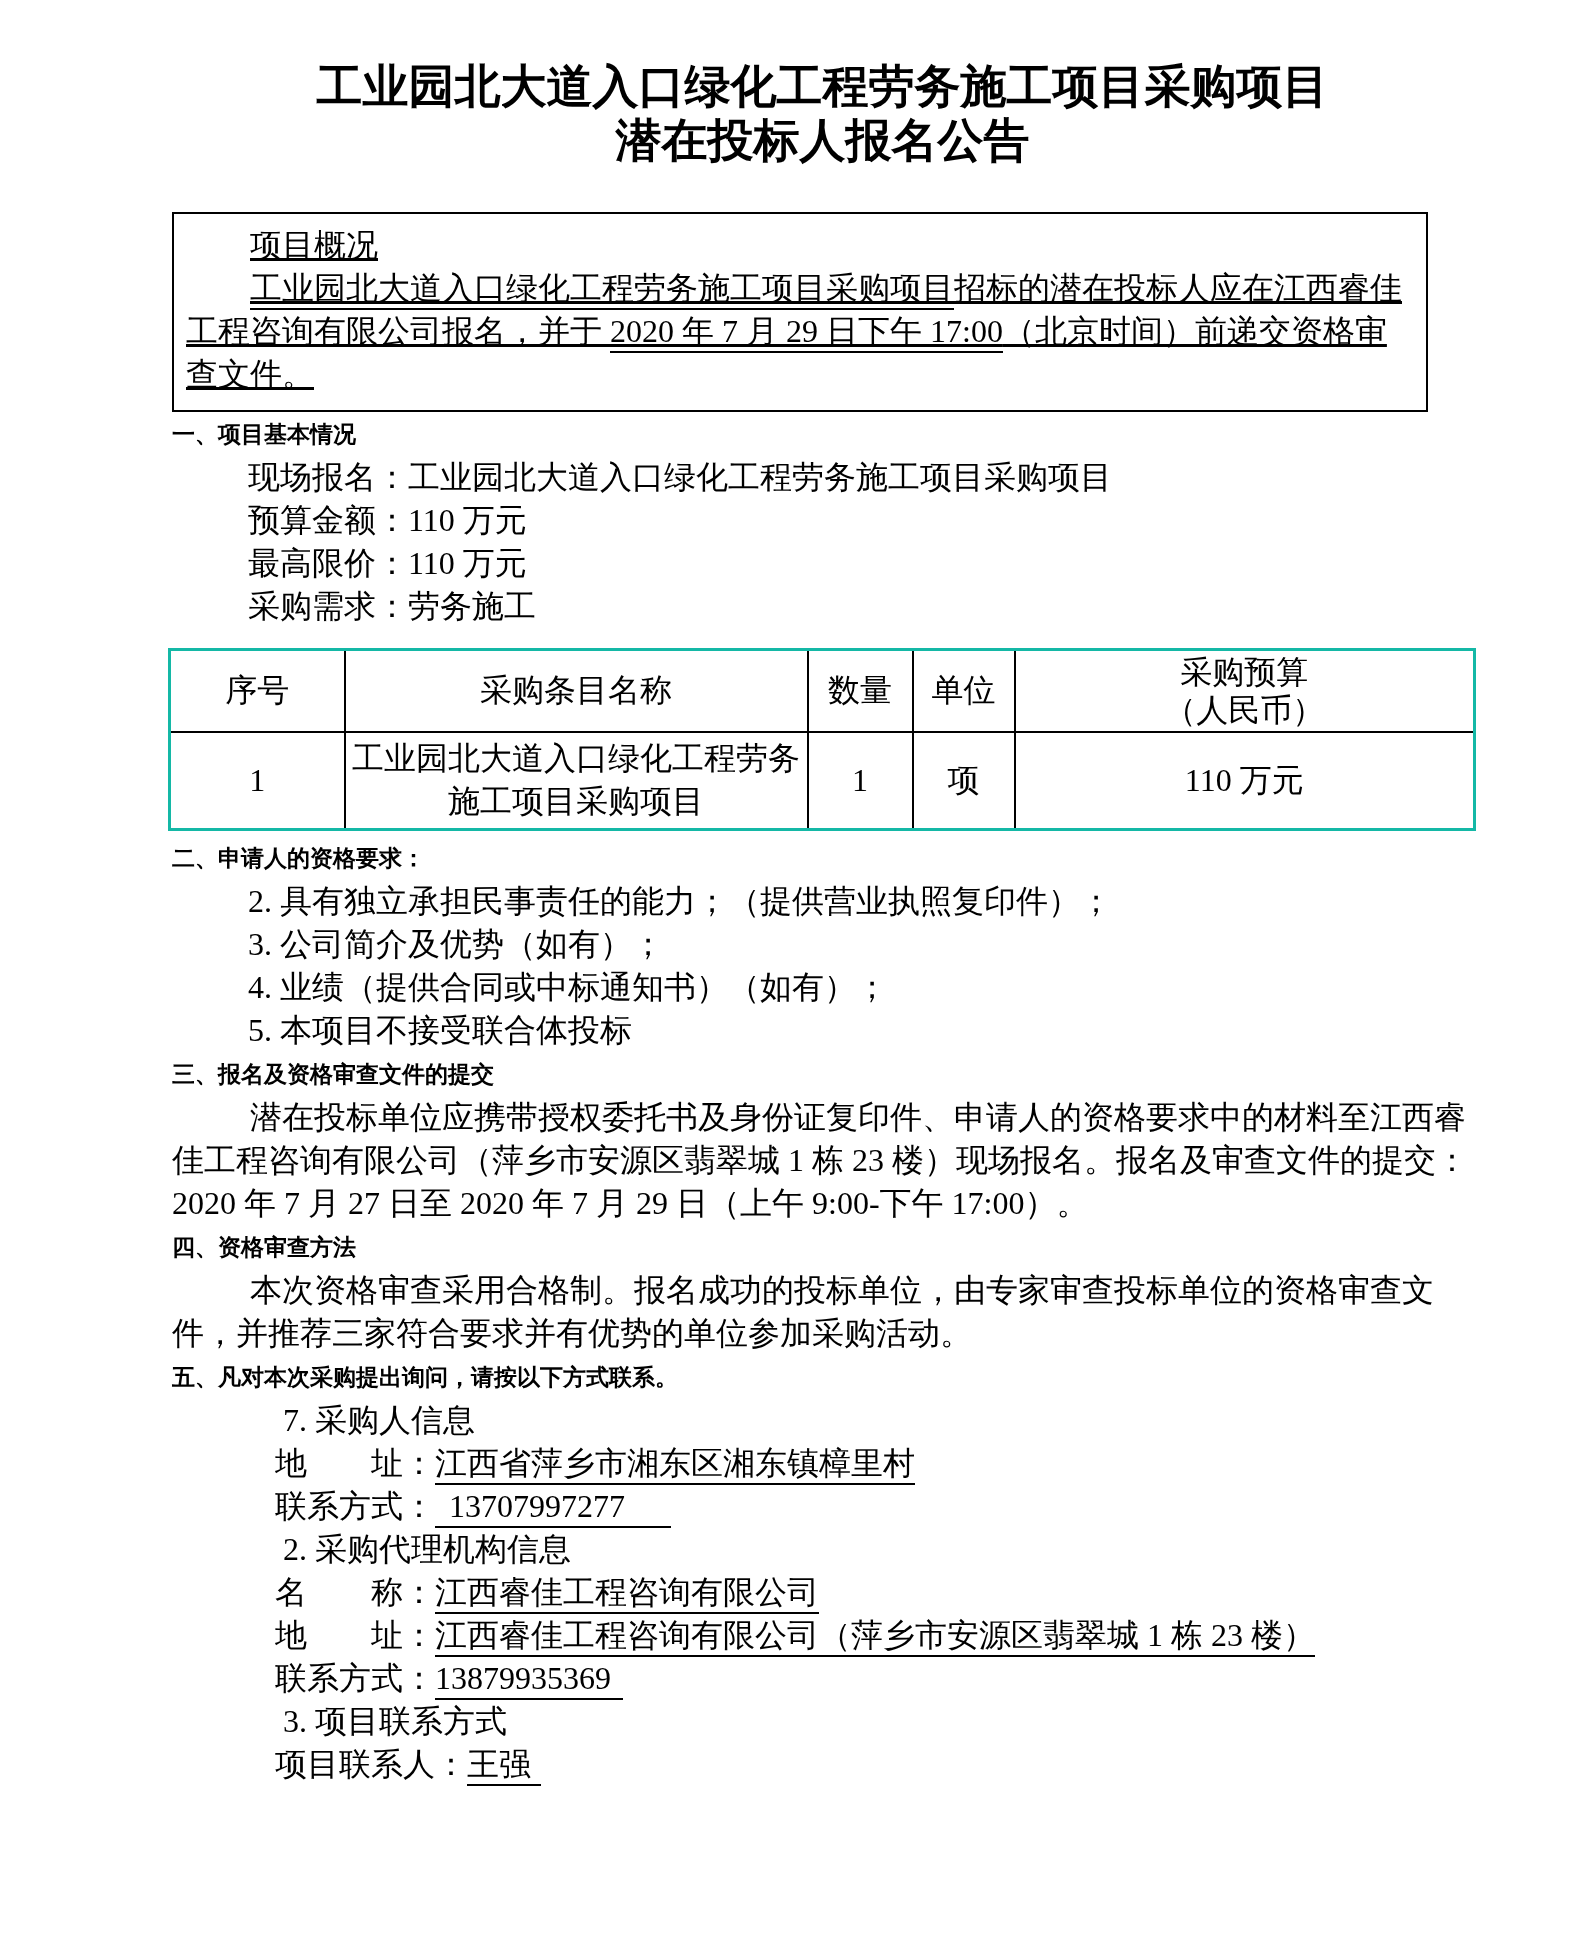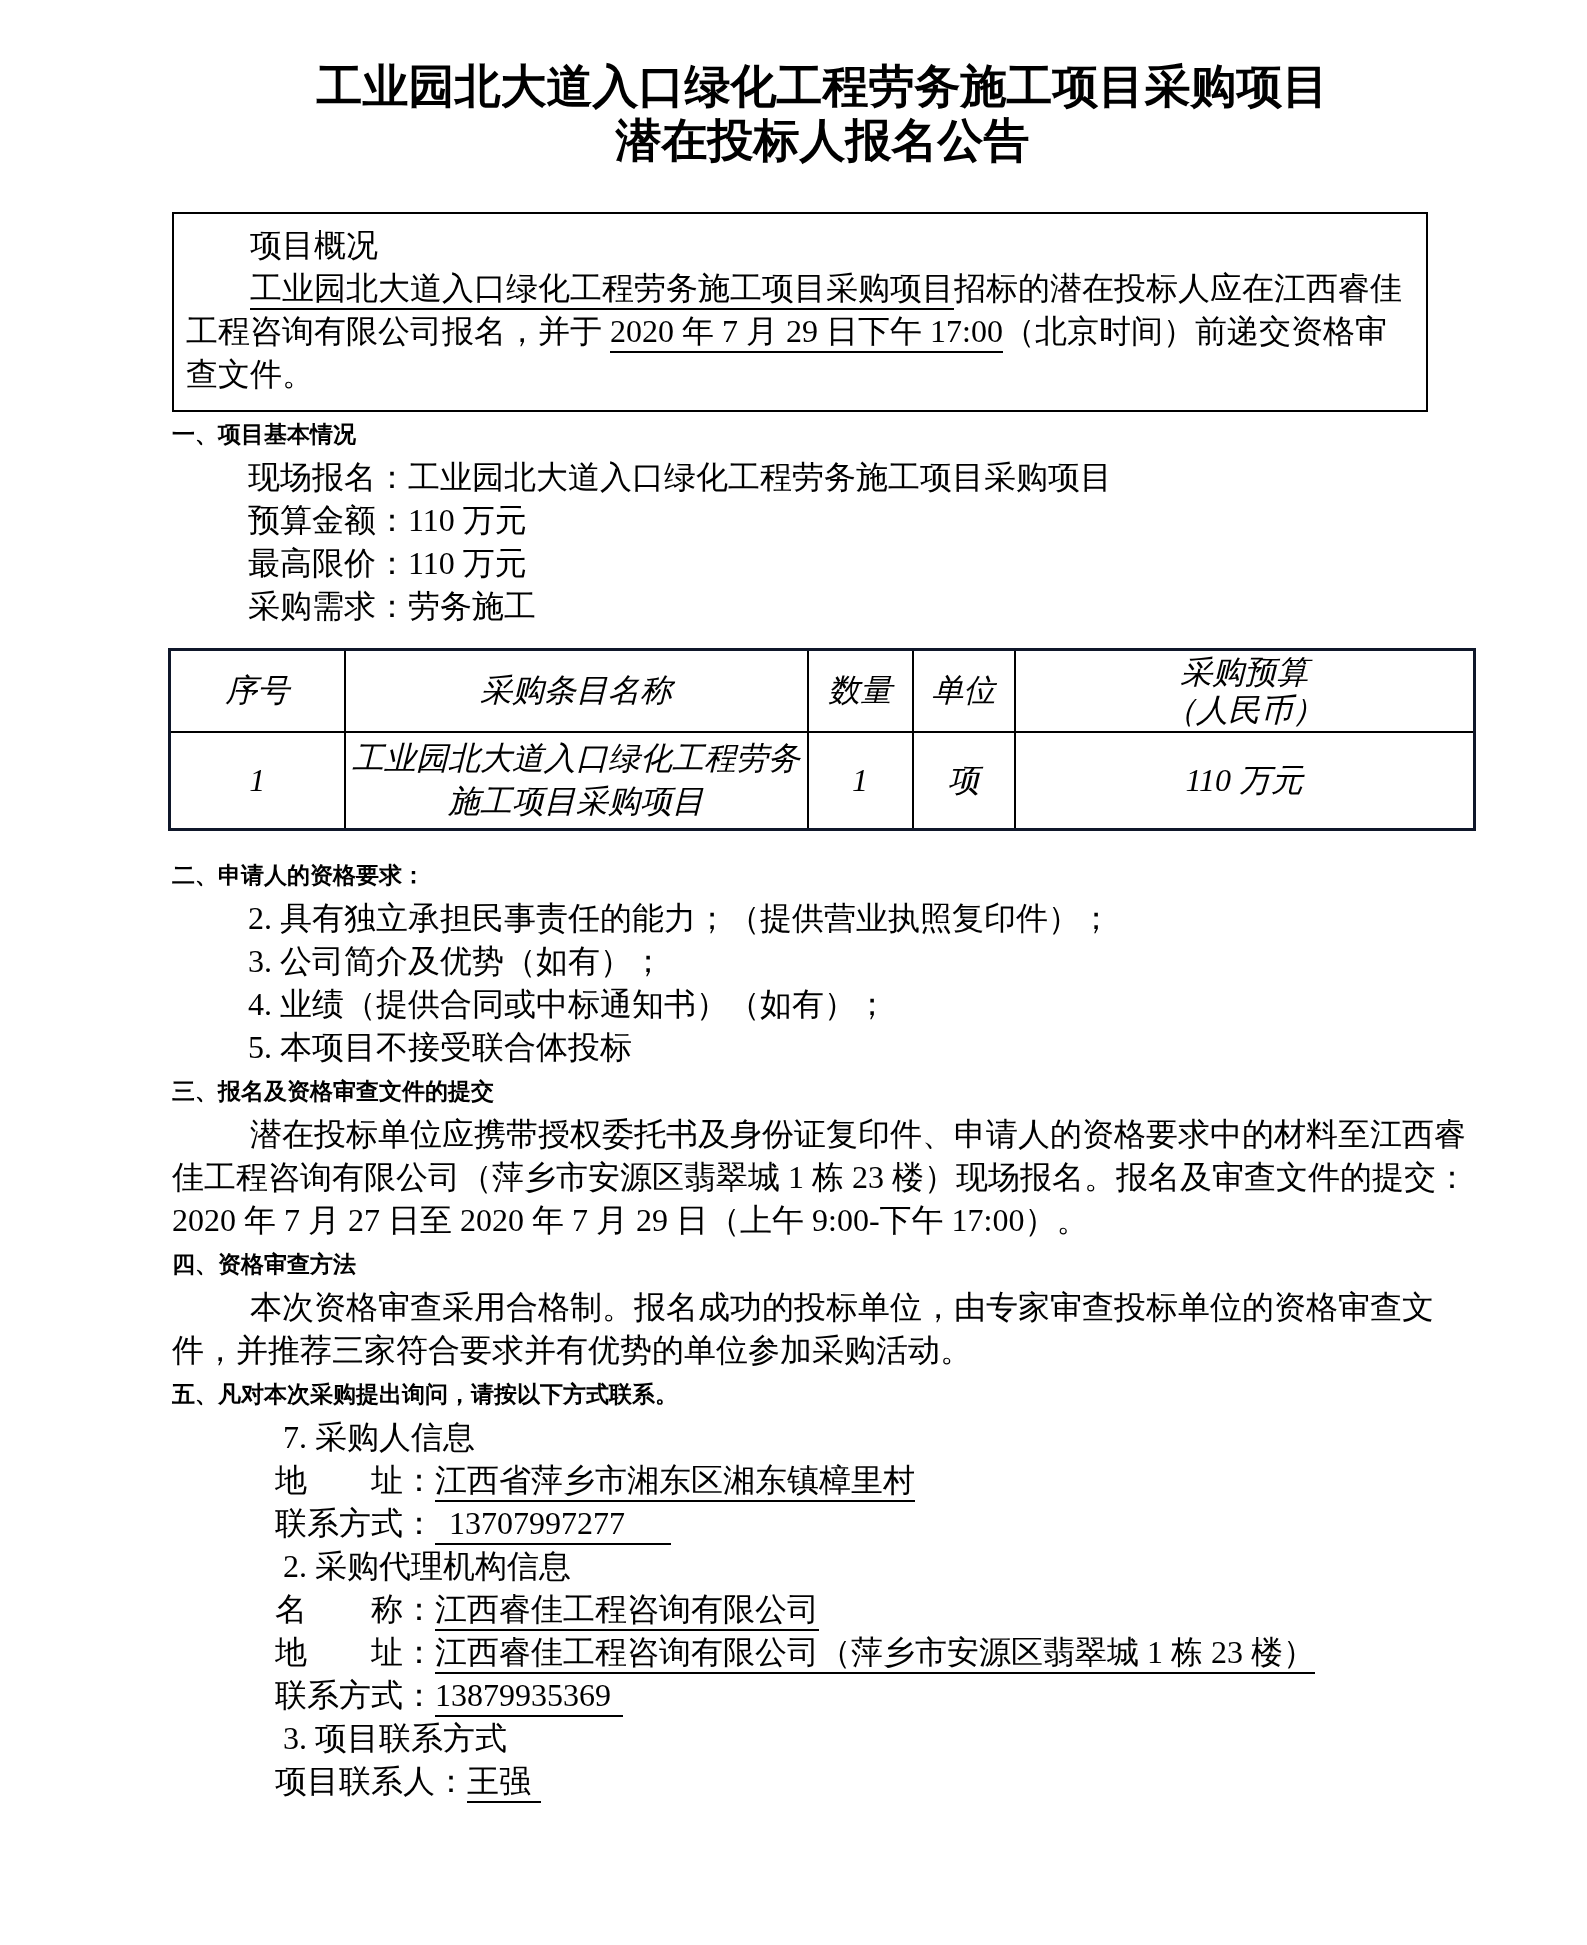--- a/index.html
+++ b/index.html
@@ -26,43 +26,43 @@
     font-weight: bold;
     line-height: 54px;
     text-align: center;
     margin: 0;
   }
   .overview-box {
     border: 2px solid #000;
     width: 1256px;
     margin-top: 44px;
     padding: 10px 12px 14px 12px;
+    text-decoration: underline;
   }
   .indent { text-indent: 64px; }
   .para { text-indent: 78px; }
   .sec-heading {
     font-family: "Liberation Sans", "DejaVu Sans", sans-serif;
     font-size: 23px;
     font-weight: bold;
     line-height: 44px;
   }
   .sec-item { padding-left: 76px; }
   .sub-line { padding-left: 111px; }
   .label-line { padding-left: 103px; white-space: nowrap; }
   .u { border-bottom: 2px solid #000; padding-bottom: 2px; }
   .u-phone1 { padding-left: 14px; padding-right: 46px; }
   .u-phone2 { padding-right: 12px; }
   .u-person { padding-right: 10px; }
   table.items {
     border-collapse: collapse;
     table-layout: fixed;
     width: 1305px;
-    margin: 20px 0 22px -4px;
-    border: 3px solid #0f172a;
-    font-style: italic;
+    margin: 20px 0 5px -4px;
+    border: 3px solid #14b8a6;
   }
   table.items th, table.items td {
     border: 2px solid #000;
     text-align: center;
     vertical-align: middle;
     font-weight: normal;
     font-size: 32px;
     padding: 0 6px;
   }
   tr.head-row { height: 82px; }

